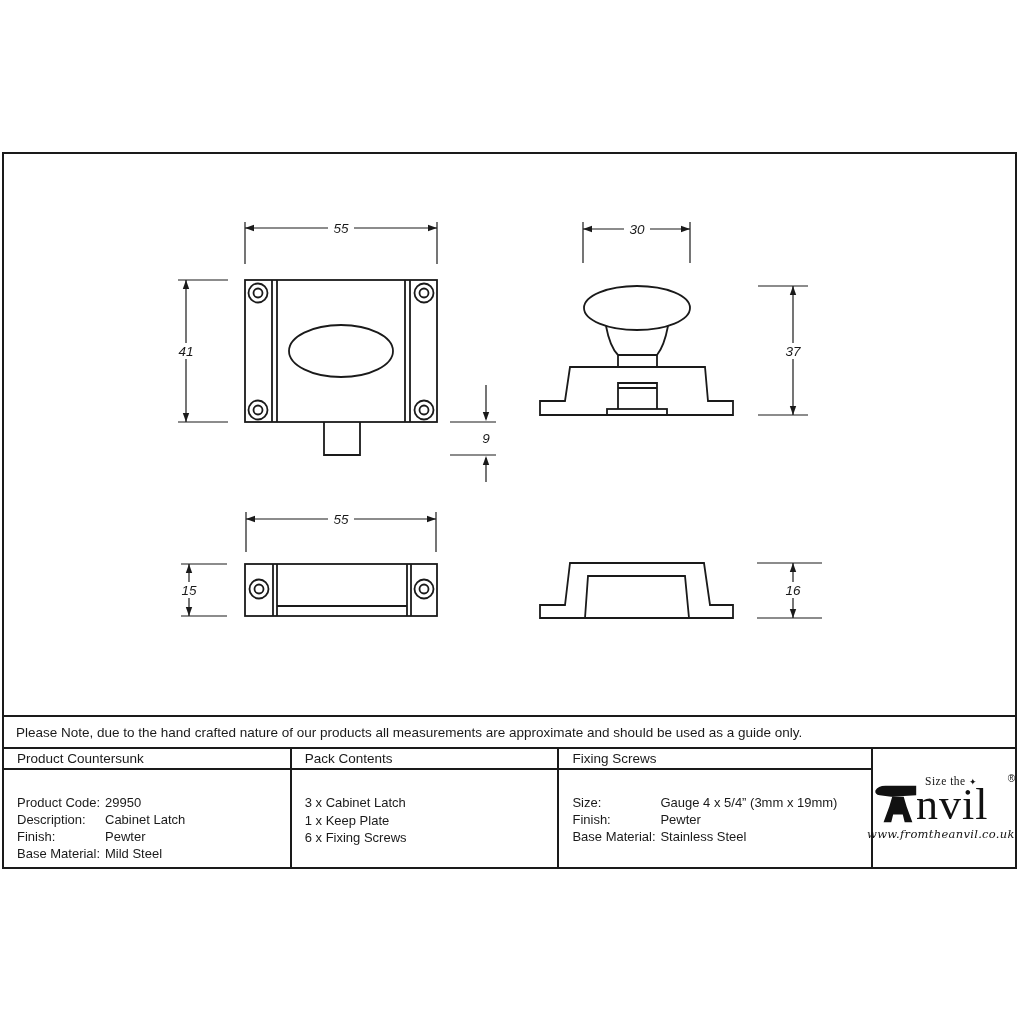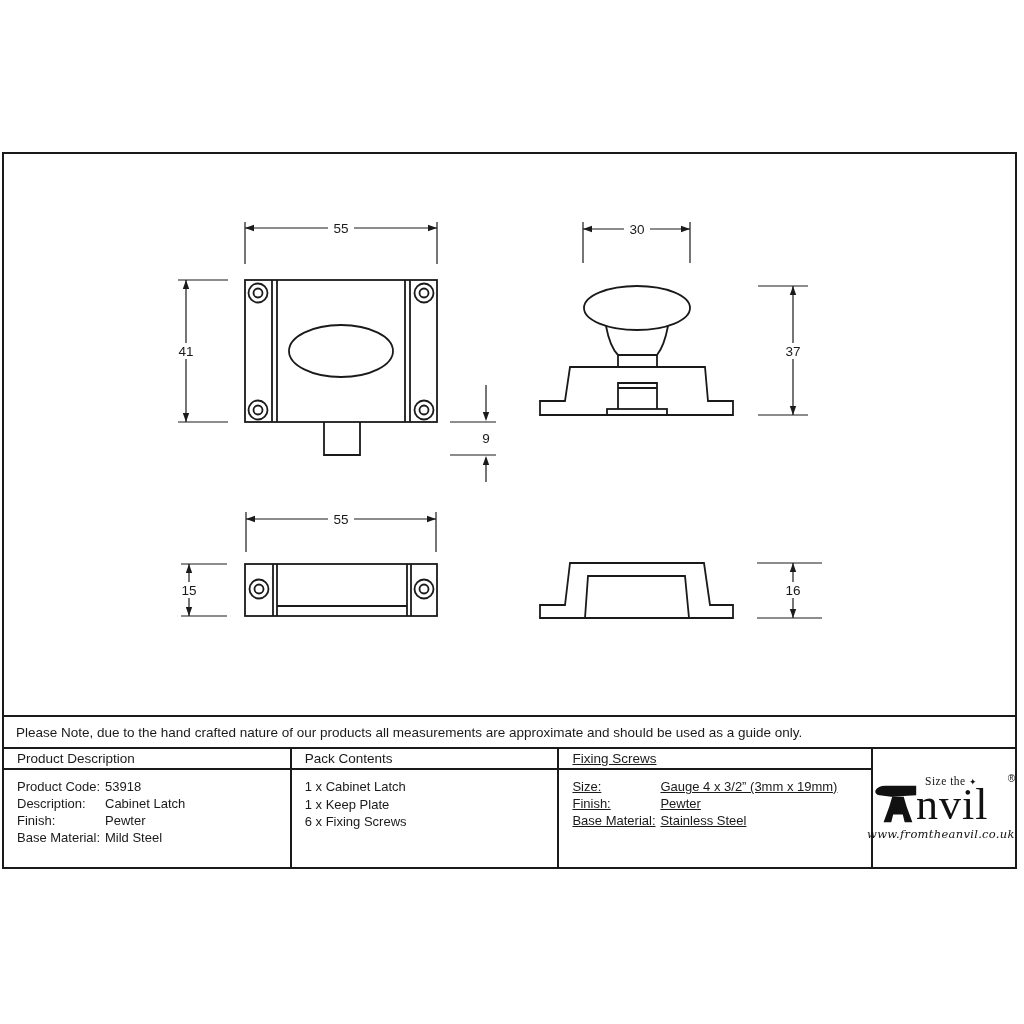--- a/index.html
+++ b/index.html
@@ -6,21 +6,21 @@
   body {
     width:1024px; height:1024px; position:relative;
     background:#ffffff; color:#1a1a1a;
     font-family:"Liberation Sans", sans-serif;
     overflow:hidden;
   }
   .outer {
     position:absolute; left:2px; top:152px; width:1015px; height:717px;
     border:2px solid #1a1a1a; box-sizing:border-box; background:#fff;
   }
-  .drawings { position:absolute; left:0; top:0; width:100%; height:627px; }
+  .drawings { position:absolute; left:0; top:0; width:100%; height:627px;font-style:italic; }
   svg.dwg { position:absolute; overflow:visible; }
   #dwg-latch-front { left:146px; top:60px; }
   #dwg-latch-side  { left:531px; top:60px; }
   #dwg-keep-front  { left:146px; top:351px; }
   #dwg-keep-side   { left:531px; top:351px; }
 
   .dwg line, .dwg path, .dwg rect, .dwg circle, .dwg ellipse { stroke:#1a1a1a; fill:none; }
   .part line, .part path, .part rect, .part circle, .part ellipse { stroke-width:1.8; }
   .dim line { stroke-width:1.2; }
   .dim polygon { fill:#1a1a1a; stroke:none; }
@@ -35,27 +35,27 @@
     border-top:2px solid #1a1a1a; box-sizing:border-box;
     display:flex; align-items:center; padding-left:12px; font-size:13.5px;
   }
   .info-table {
     position:absolute; left:0; top:593px; width:100%; bottom:0;
     border-top:2px solid #1a1a1a; box-sizing:border-box; display:flex;
   }
   .col { box-sizing:border-box; height:100%; }
   .col1 { width:289px; border-right:2px solid #1a1a1a; }
   .col2 { width:269px; border-right:2px solid #1a1a1a; }
-  .col3 { width:315px; border-right:2px solid #1a1a1a;text-decoration:underline; }
+  .col3 { width:315px; border-right:2px solid #1a1a1a; }
   .col4 { flex:1; display:flex; align-items:center; justify-content:center; }
   .col-header {
     height:21px; line-height:20px; padding-left:13px;
     border-bottom:2px solid #1a1a1a; font-size:13.5px; box-sizing:border-box;
   }
-  .col-body { padding:8px 0 0 13px; font-size:13px; }
+  .col-body { padding:24px 0 0 13px; font-size:13px; }
   .kv-row { display:flex; line-height:17px; }
   .kv-row .k { width:88px; flex:none; }
   .list-item { line-height:17.5px; }
 
   
   .logo { position:relative; width:142px; height:66px; }
   .anvil-icon { position:absolute; left:0; top:4px; width:48px; height:50px; }
   .anvil-icon path { fill:#111; }
   .from-the {
     position:absolute; left:52px; top:0;
@@ -213,56 +213,56 @@
 
   </div>
 
   <div class="note-row">
     <span>Please Note, due to the hand crafted nature of our products all measurements are approximate and should be used as a guide only.</span>
   </div>
 
   <div class="info-table">
 
     <div class="col col1">
-      <div class="col-header">Product Description</div>
+      <div class="col-header">Product Countersunk</div>
       <div class="col-body">
         <div class="kv-row">
           <span class="k">Product Code:</span>
-          <span class="v">53918</span>
+          <span class="v">29950</span>
         </div>
         <div class="kv-row">
           <span class="k">Description:</span>
           <span class="v">Cabinet Latch</span>
         </div>
         <div class="kv-row">
           <span class="k">Finish:</span>
           <span class="v">Pewter</span>
         </div>
         <div class="kv-row">
           <span class="k">Base Material:</span>
           <span class="v">Mild Steel</span>
         </div>
       </div>
     </div>
 
     <div class="col col2">
       <div class="col-header">Pack Contents</div>
       <div class="col-body">
-        <div class="list-item">1 x Cabinet Latch</div>
+        <div class="list-item">3 x Cabinet Latch</div>
         <div class="list-item">1 x Keep Plate</div>
         <div class="list-item">6 x Fixing Screws</div>
       </div>
     </div>
 
     <div class="col col3">
       <div class="col-header">Fixing Screws</div>
       <div class="col-body">
         <div class="kv-row">
           <span class="k">Size:</span>
-          <span class="v">Gauge 4 x 3/2” (3mm x 19mm)</span>
+          <span class="v">Gauge 4 x 5/4” (3mm x 19mm)</span>
         </div>
         <div class="kv-row">
           <span class="k">Finish:</span>
           <span class="v">Pewter</span>
         </div>
         <div class="kv-row">
           <span class="k">Base Material:</span>
           <span class="v">Stainless Steel</span>
         </div>
       </div>

